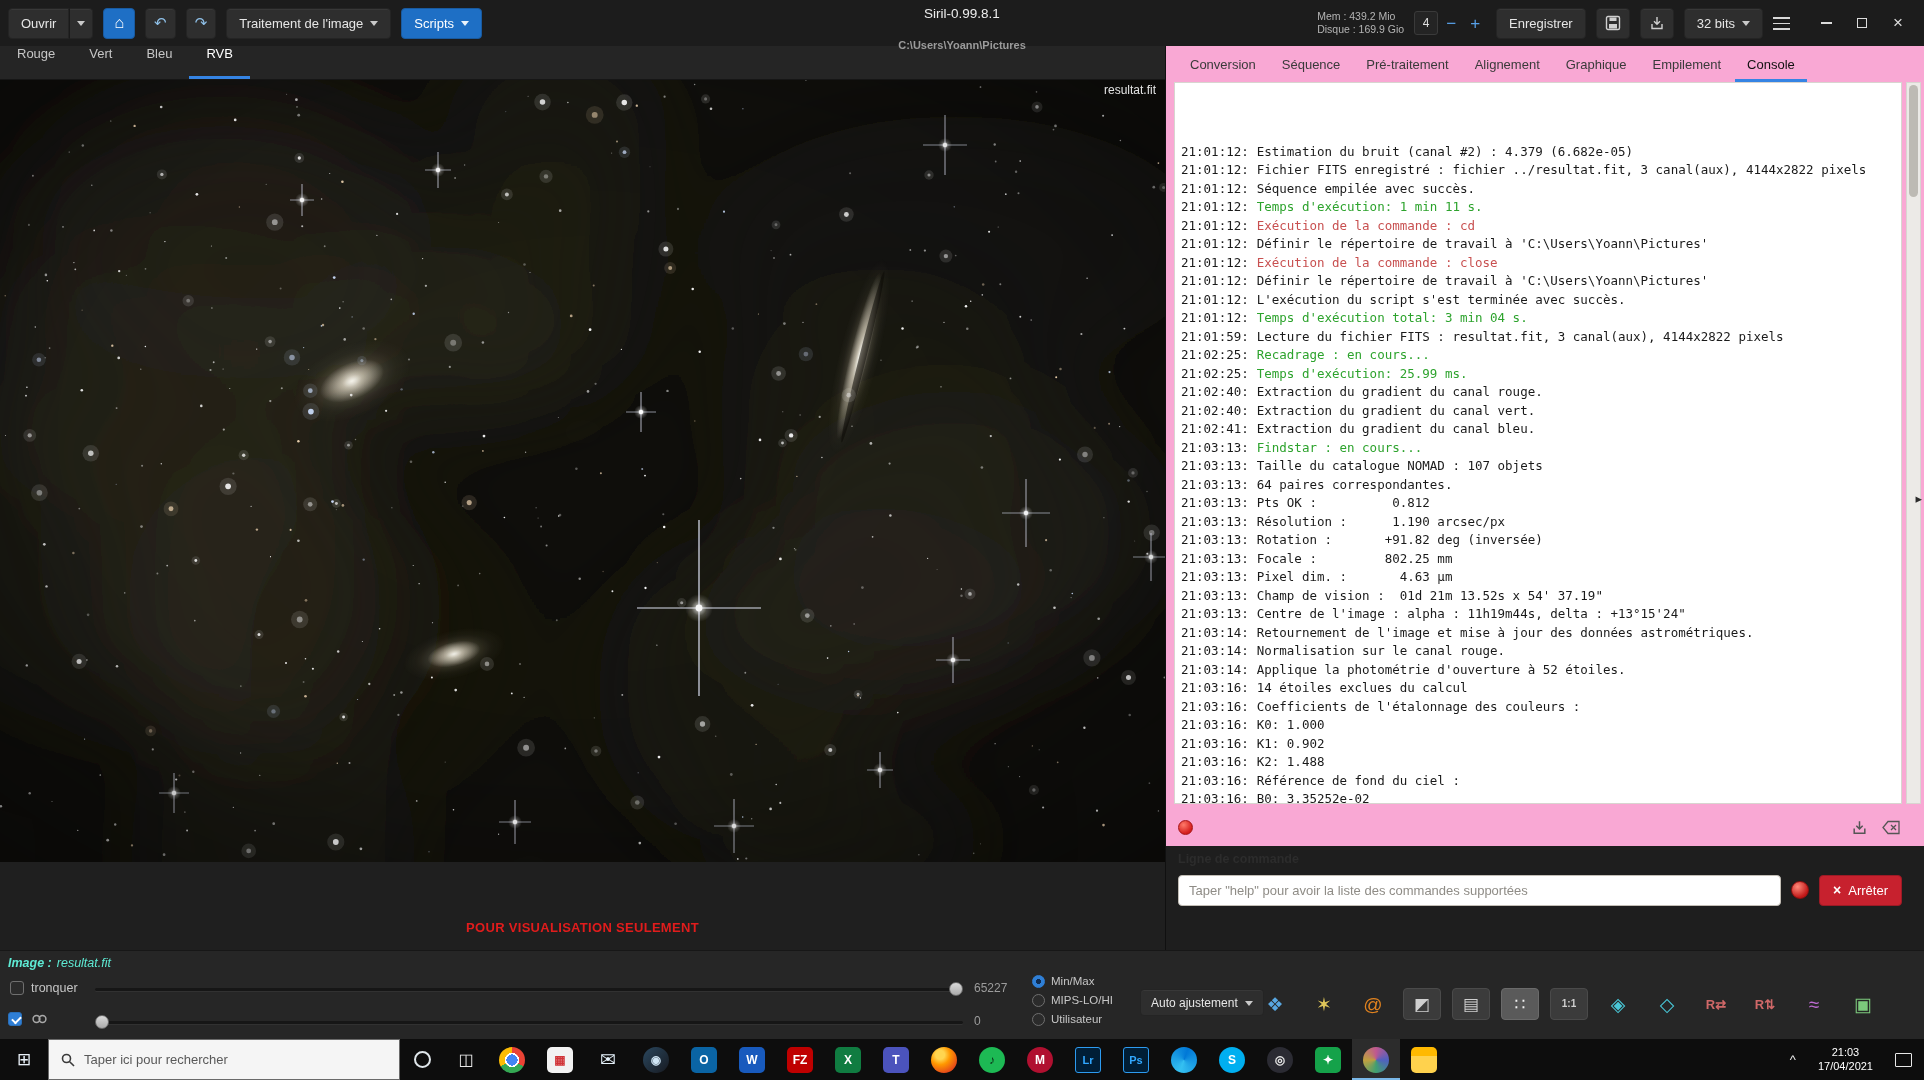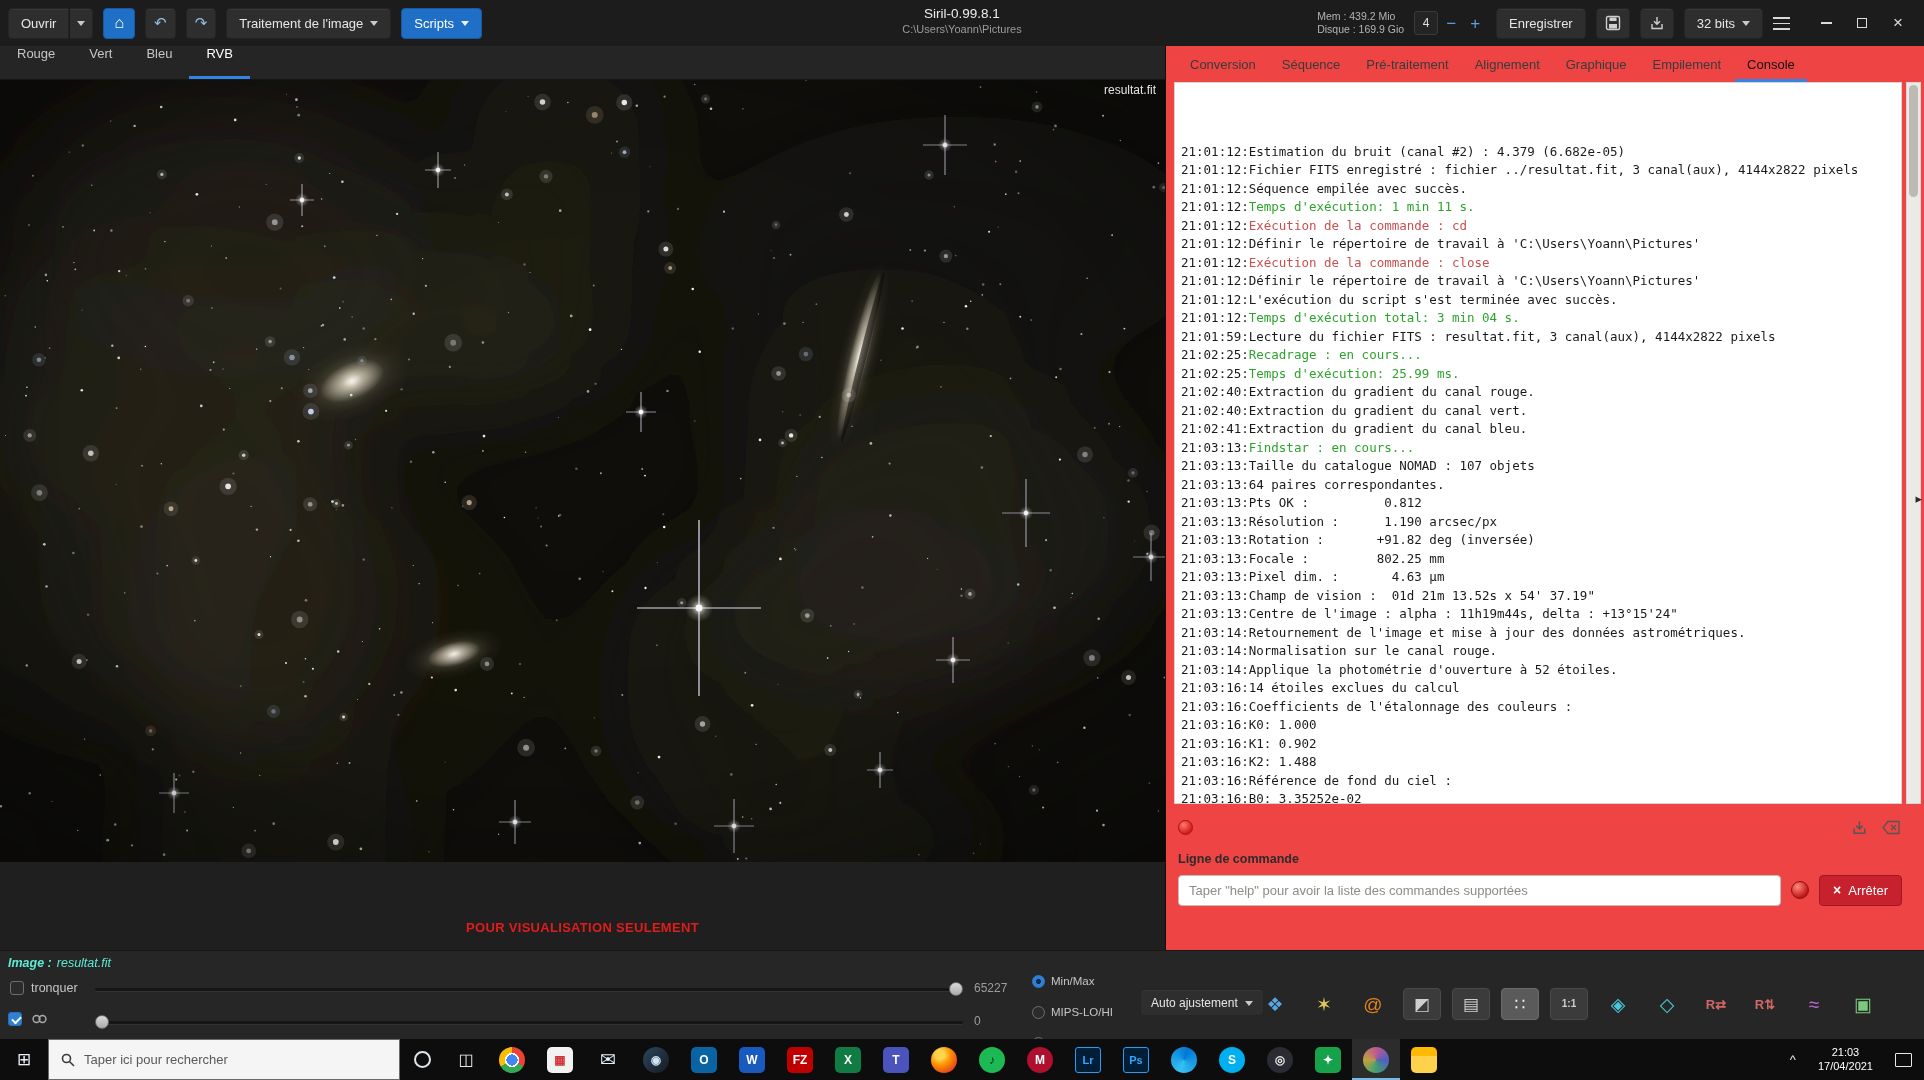--- a/index.html
+++ b/index.html
@@ -15,21 +15,21 @@
 .split-btn{display:inline-flex;}
 .split-btn .split-main{border-radius:4px 0 0 4px;text-align:right;}
 .split-btn .split-caret{border-radius:0 4px 4px 0;border-left:1px solid #1a1a1a;padding:0 7px;}
 .icon-btn{padding:0 8px;}
 .home-btn{padding:0 10px;font-size:16px;}
 .caret{width:0;height:0;border:4px solid transparent;border-top:5px solid #c9c9c9;margin-top:5px;}
 .blue-btn .caret{border-top-color:#eaf3fb;}
 .undo-glyph,.redo-glyph{font-size:15px;color:#8fc0e8;}
 .tb-center{position:absolute;left:50%;top:6px;transform:translateX(-50%);text-align:center;color:#ececec;}
 .tb-title{font-size:13.5px;}
-.tb-path{font-size:11px;color:#9b9b9b;margin-top:2px;}
+.tb-path{font-size:11px;color:#9b9b9b;margin-top:18px;font-weight:bold;}
 .tb-right{margin-left:auto;display:flex;align-items:center;gap:10px;}
 .mem-block{font-size:10.5px;color:#b4b4b4;line-height:13px;}
 .spin-group{display:flex;align-items:center;gap:2px;}
 .spin-val{min-width:24px;height:24px;border:1px solid #3a3a3a;background:#242424;color:#e0e0e0;font-size:12px;display:flex;align-items:center;justify-content:center;border-radius:3px;}
 .spin-btn{width:22px;height:22px;border:none;background:transparent;color:#57a0e8;font-size:17px;line-height:1;}
 .plain-btn{background:transparent;border:none;display:flex;align-items:center;justify-content:center;}
 .burger{display:block;width:17px;height:13px;background:linear-gradient(#d8d8d8 0 2px,transparent 2px 5.5px,#d8d8d8 5.5px 7.5px,transparent 7.5px 11px,#d8d8d8 11px 13px);}
 .win-ctl{display:flex;align-items:center;margin-left:8px;}
 .win-btn{width:36px;height:34px;background:transparent;border:none;color:#dcdcdc;display:flex;align-items:center;justify-content:center;font-size:17px;}
 .minbar{width:11px;height:2px;background:#dcdcdc;display:block;}
@@ -39,26 +39,26 @@
 .left-panel{position:absolute;top:46px;left:0;width:1166px;height:904px;background:#222;border-right:1px solid #101010;}
 .channel-tabs{height:34px;display:flex;background:#252525;border-bottom:1px solid #161616;}
 .channel-tab{padding:0 17px;display:flex;align-items:flex-start;color:#c6c6c6;font-size:13px;}
 .channel-tab.active{color:#fff;box-shadow:inset 0 -3px 0 #3584e4;}
 .viewport{position:absolute;top:34px;left:0;right:0;bottom:0;background:#1f1f1f;overflow:hidden;}
 .starfield{position:absolute;top:0;left:0;width:1166px;height:782px;background:#11100d;}
 .filename-overlay{position:absolute;top:3px;right:9px;color:#e4e4e4;font-size:12px;}
 .watermark{position:absolute;top:840px;left:0;right:0;text-align:center;color:#e11c1c;font-size:13px;font-weight:bold;letter-spacing:.3px;}
 
 
-.right-panel{position:absolute;top:46px;left:1166px;right:0;height:904px;background:#ef4444;}
+.right-panel{position:absolute;top:46px;left:1166px;right:0;height:800px;background:#f9a8d4;}
 .rtabs{height:36px;display:flex;align-items:stretch;padding-left:12px;gap:2px;}
 .rtab{display:flex;align-items:center;padding:0 12px;font-size:13px;color:#3a3a3a;}
 .rtab.active{box-shadow:inset 0 -3px 0 #3584e4;color:#111;}
 .console{position:absolute;top:36px;left:8px;right:22px;height:722px;background:#fff;border:1px solid #d8d5d0;font-family:"DejaVu Sans Mono",monospace;font-size:12.5px;line-height:18.5px;white-space:pre;overflow:hidden;padding:4px 6px;color:#1a1a1a;}
-.cline .ts{margin-right:0;}
+.cline .ts{margin-right:8px;}
 .cline.green .msg{color:#2da32d;}
 .cline.red .msg{color:#c85050;}
 .rail{position:absolute;top:36px;right:3px;width:15px;height:722px;background:#eceae7;border:1px solid #d8d5d0;}
 .rail-thumb{position:absolute;top:2px;left:2px;right:2px;height:112px;background:#bdbab4;border-radius:6px;}
 .panel-expander{position:absolute;top:446px;right:2px;color:#2b2b2b;font-size:13px;line-height:1;}
 .console-toolbar{position:absolute;top:766px;left:12px;right:22px;height:30px;display:flex;align-items:center;gap:10px;}
 .rec-dot{width:15px;height:15px;border-radius:50%;background:radial-gradient(circle at 35% 30%,#ff7a6a,#d41c1c 70%);border:1px solid #a51414;}
 .ct-spacer{flex:1;}
 .ct-btn{background:transparent;border:none;display:flex;align-items:center;padding:2px;}
 .cmd-label{position:absolute;top:806px;left:12px;font-size:12.5px;font-weight:bold;color:#2c2c2c;}
@@ -81,21 +81,21 @@
 .slider{position:absolute;height:14px;}
 .slider .track{position:absolute;left:0;right:0;top:6px;height:3px;background:#161616;border-radius:2px;box-shadow:0 1px 0 rgba(255,255,255,.05);}
 .slider .handle{position:absolute;top:0;width:14px;height:14px;border-radius:50%;background:linear-gradient(#dadada,#ababab);border:1px solid #6a6a6a;}
 .slider.hi{left:95px;top:31px;width:868px;}
 .slider.hi .handle{right:0;}
 .slider.lo{left:95px;top:64px;width:868px;}
 .slider.lo .handle{left:0;}
 .slider-val{position:absolute;font-size:12px;color:#9c9c9c;}
 .val-hi{left:974px;top:30px;}
 .val-lo{left:974px;top:63px;}
-.radios{position:absolute;left:1032px;top:21px;display:flex;flex-direction:column;gap:13px;}
+.radios{position:absolute;left:1032px;top:21px;display:flex;flex-direction:column;gap:1px;}
 .radio-row{display:flex;align-items:center;gap:6px;height:18px;font-size:11.5px;color:#c6c6c6;}
 .radio-dot{width:13px;height:13px;border-radius:50%;border:1px solid #6f6f6f;background:#2b2b2b;}
 .radio-row.checked .radio-dot{border-color:#2f7fd6;background:radial-gradient(circle,#0f2c52 0 30%,#2f7fd6 32%);}
 .auto-adjust{position:absolute;left:1140px;top:38px;height:27px;font-size:12px;padding:0 10px;text-align:right;}
 .linked{position:absolute;left:8px;top:61px;display:flex;align-items:center;gap:9px;}
 .tools{position:absolute;left:1256px;top:37px;display:flex;gap:11px;align-items:center;}
 .tool-btn{width:38px;height:32px;background:transparent;border:none;display:flex;align-items:center;justify-content:center;}
 .tool-btn.boxed{background:#3b3b3b;border:1px solid #4a4a4a;border-radius:4px;}
 .tool-btn.pressed{background:#5a5a5a;border-color:#6a6a6a;}
 .tool-ic{font-size:17px;line-height:1;}

